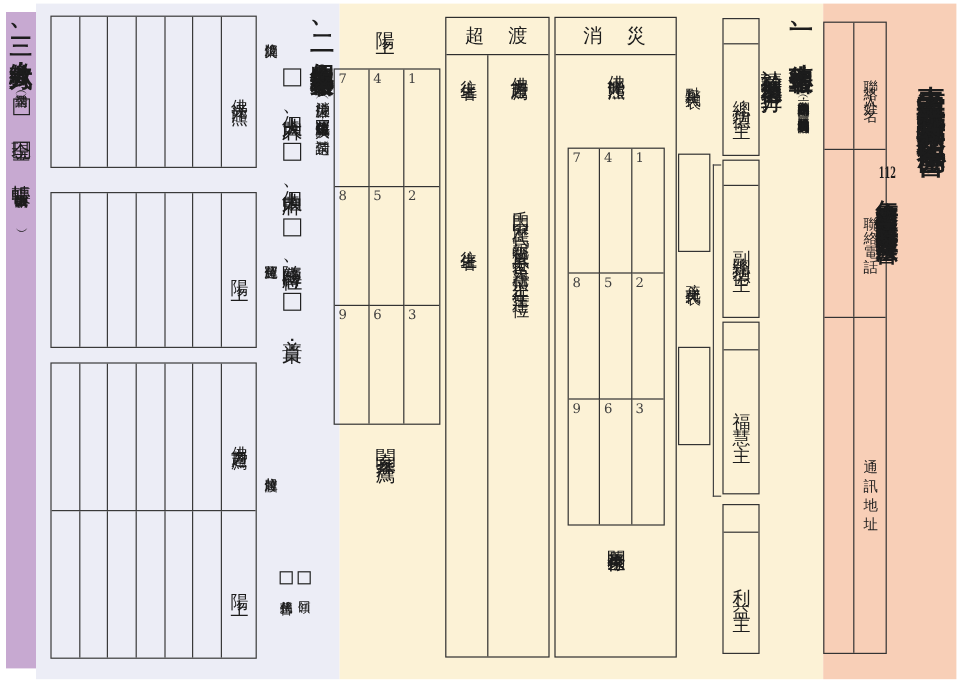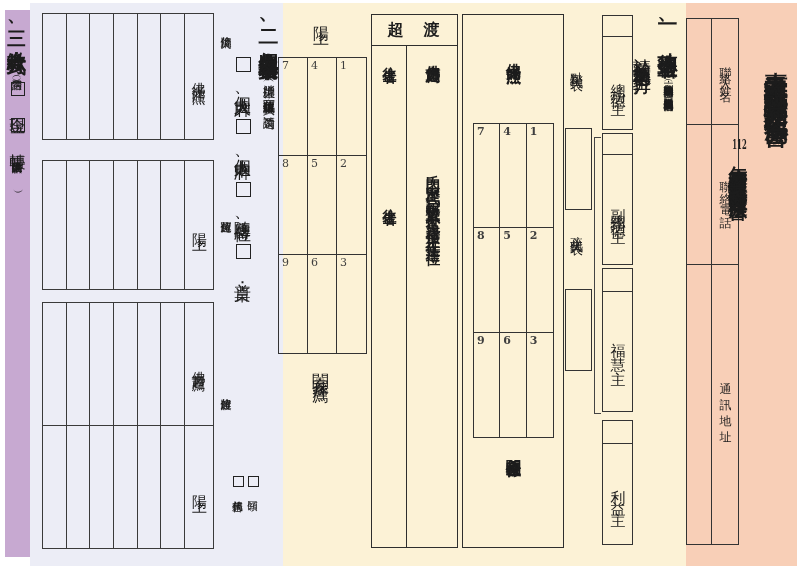--- a/index.html
+++ b/index.html
@@ -15,21 +15,21 @@
   .cbx-sm{width:9px;height:9px;margin:2px 0 2px 0;border-width:1px;}
   .grid9{position:absolute;display:grid;grid-template-columns:repeat(3,1fr);grid-template-rows:repeat(3,1fr);border:1.6px solid #333;}
   .gcell{position:relative;border-right:1.3px solid #333;border-bottom:1.3px solid #333;}
   .gcell:nth-child(3n){border-right:none;}
   .gcell:nth-child(n+7){border-bottom:none;}
   .gnum{position:absolute;top:1px;left:3px;font-size:11px;color:#3f3f3f;}
   .lblock{border:1.2px solid #3a3a3a;display:flex;}
   .lrow{flex:1;display:flex;}
   .lcell{flex:1;border-right:1px solid #3a3a3a;}
   .llabel{width:28px;display:flex;align-items:center;justify-content:center;}
-  .obox{position:absolute;border:1.6px solid #2e2e2e;font-weight:bold;}
+  .obox{position:absolute;border:1.6px solid #2e2e2e;}
   .ohead{height:30px;border-bottom:1.6px solid #2e2e2e;display:flex;align-items:center;justify-content:center;font-size:16px;letter-spacing:2px;}
   .dbox{position:absolute;left:602px;width:29px;border:1.4px solid #333;display:flex;flex-direction:column;}
   .dcheck{border-bottom:1.4px solid #333;}
   .dlabel{flex:1;display:flex;align-items:center;justify-content:center;}
   .ctable{position:absolute;left:686px;top:18px;width:51px;height:525px;border:1.1px solid #333;display:flex;flex-direction:column;}
   .crow{display:flex;border-bottom:1.1px solid #333;}
   .crow:last-child{border-bottom:none;}
   .cval{flex:1;}
   .clab{width:26px;border-left:1.1px solid #333;display:flex;align-items:center;justify-content:center;font-size:12px;}
 </style>
@@ -163,20 +163,21 @@
   <div class="obox" style="left:371px;top:14px;width:85px;height:532px;">
     <div class="ohead">超　渡</div>
     <div class="abs" style="left:0;top:31px;width:34px;bottom:0;border-right:1.4px solid #2e2e2e;"></div>
     <span class="abs v" style="left:9px;top:40px;font-size:14px;letter-spacing:2px;">往生者：</span>
     <span class="abs v" style="left:9px;top:182px;font-size:14px;letter-spacing:2px;">往生者：</span>
     <span class="abs v" style="left:51px;top:38px;font-size:15px;letter-spacing:1px;">佛力超薦</span>
     <span class="abs v" style="left:51px;top:148px;font-size:14.5px;letter-spacing:4.5px;">氏門中歷代宗親暨累世冤親債主往生蓮位</span>
   </div>
 
   <div class="obox" style="left:462px;top:14px;width:100px;height:532px;">
+    <div class="ohead">消　災</div>
     <span class="abs v" style="left:50%;transform:translateX(-50%);top:36px;font-size:15px;letter-spacing:2px;">佛光注照</span>
     <div class="grid9" style="left:10px;top:108px;width:79px;height:313px;">
       <div class="gcell">
           <span class="gnum">7</span>
         </div>
       <div class="gcell">
           <span class="gnum">4</span>
         </div>
       <div class="gcell">
           <span class="gnum">1</span>

